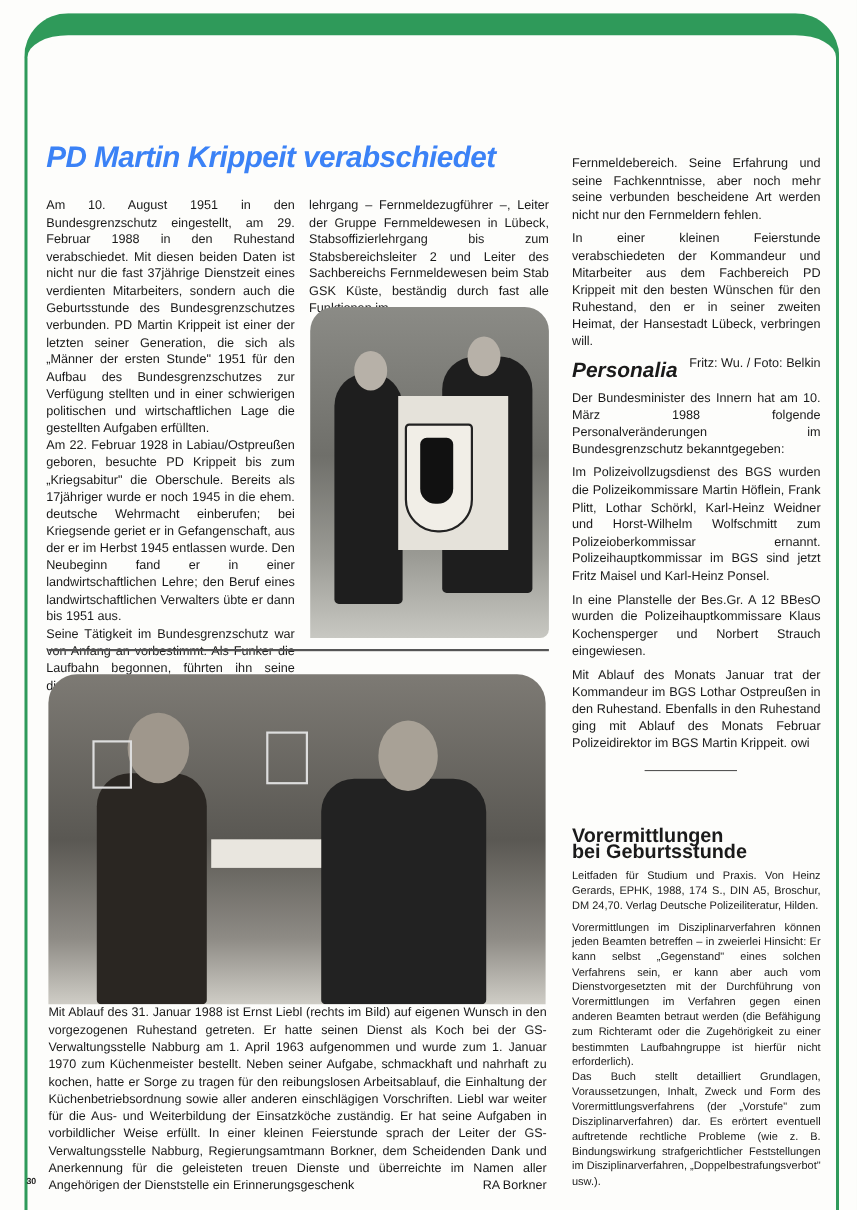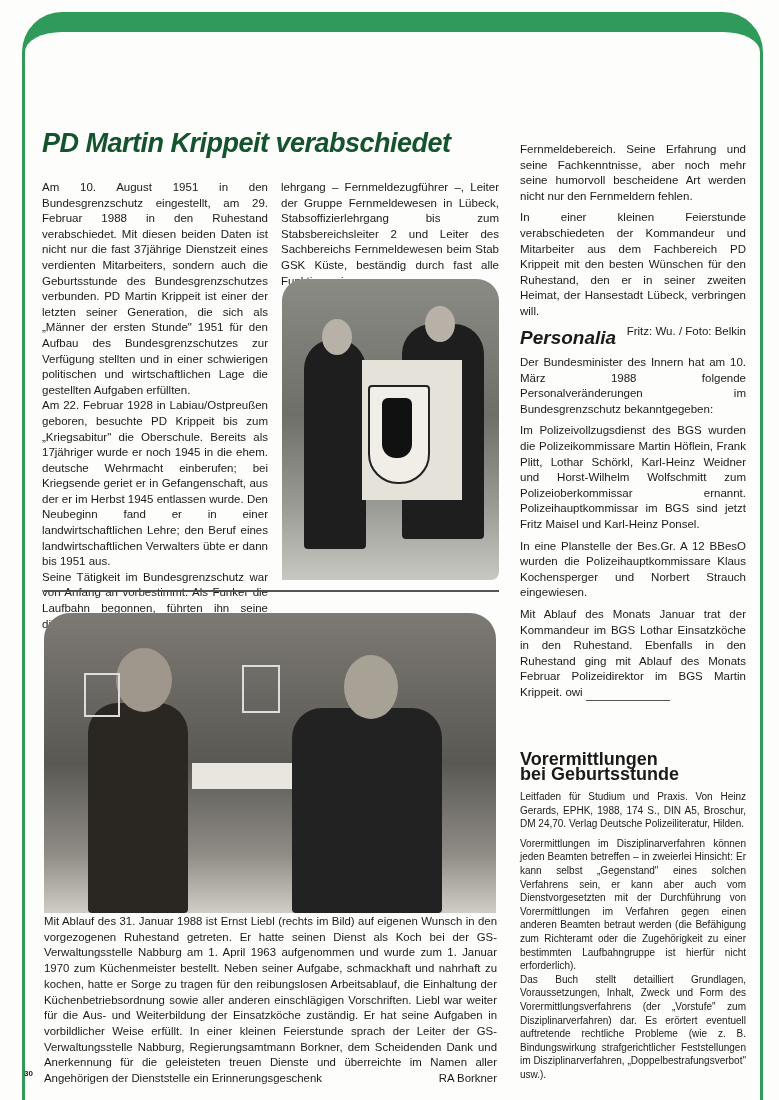--- a/index.html
+++ b/index.html
@@ -1,19 +1,19 @@
 <!DOCTYPE html>
 <html><head>
 <meta charset="utf-8">
 <style>
   html, body { margin: 0; padding: 0; background: #fdfdfb; }
   body { width: 779px; height: 1100px; position: relative; overflow: hidden; font-family: "Liberation Sans", sans-serif; color: #1a1a1a; }
   .frame { position: absolute; left: 22px; top: 12px; width: 741px; height: 1100px; border-left: 3px solid #2f9a5a; border-right: 3px solid #2f9a5a; border-top: 20px solid #2f9a5a; border-radius: 40px 40px 0 0; box-sizing: border-box; }
   .frame-inner { position: absolute; left: 3px; top: 7px; right: 3px; height: 40px; background: #fdfdfb; border-radius: 24px 24px 0 0; }
-  .title { position: absolute; left: 42px; top: 128px; font-size: 27px; font-weight: bold; font-style: italic; letter-spacing: -0.5px; color: #14532d; margin: 0; }
+  .title { position: absolute; left: 42px; top: 128px; font-size: 27px; font-weight: bold; font-style: italic; letter-spacing: -0.5px; color: #3b82f6; margin: 0; }
   .col { position: absolute; font-size: 11.5px; line-height: 15.6px; text-align: justify; hyphens: manual; }
   .col p { margin: 0 0 0 0; }
   .col p.gap { margin-top: 6px; }
   #col1 { left: 42px; top: 180px; width: 226px; }
   #col2 { left: 281px; top: 180px; width: 218px; }
   #col3 { left: 520px; top: 142px; width: 226px; }
   .credit { text-align: right; margin-top: 4px !important; }
   .photo { position: absolute; background: #3a3a3a; overflow: hidden; }
   #photo1 { left: 282px; top: 279px; width: 217px; height: 301px; border-radius: 22px 22px 8px 0; background: linear-gradient(180deg,#8b8b86 0%,#6f6f6a 45%,#9a9a94 75%,#c8c8c2 100%); }
   #photo2 { left: 44px; top: 613px; width: 452px; height: 300px; border-radius: 26px 26px 0 0; background: linear-gradient(180deg,#7d7a74 0%,#5a5853 50%,#8e8b85 80%,#cfcdc6 100%); }
@@ -55,31 +55,31 @@
   <div class="fig" style="left:22px;top:60px;width:62px;height:210px;"></div>
   <div class="head" style="left:40px;top:40px;width:30px;height:36px;"></div>
   <div class="fig" style="left:120px;top:45px;width:82px;height:215px;"></div>
   <div class="head" style="left:143px;top:27px;width:30px;height:36px;"></div>
 </div>
 <div class="eagle"></div>
 <div class="eagle-shield"></div>
 <div class="eagle-body"></div>
 
 <div class="col" id="col3">
-  <p>Fernmeldebereich. Seine Erfahrung und seine Fachkenntnisse, aber noch mehr seine humorvoll bescheidene Art werden nicht nur den Fernmeldern fehlen.</p>
+  <p>Fernmeldebereich. Seine Erfahrung und seine Fachkenntnisse, aber noch mehr seine verbunden bescheidene Art werden nicht nur den Fernmeldern fehlen.</p>
   <p class="gap">In einer kleinen Feierstunde verabschiedeten der Kommandeur und Mitarbeiter aus dem Fachbereich PD Krippeit mit den besten Wünschen für den Ruhestand, den er in seiner zweiten Heimat, der Hansestadt Lübeck, verbringen will.</p>
   <p class="credit">Fritz: Wu. / Foto: Belkin</p>
 </div>
 
 <h2 class="h2">Personalia</h2>
 <div class="col" id="col4" style="top:355px;">
   <p>Der Bundesminister des Innern hat am 10. März 1988 folgende Personalveränderungen im Bundesgrenzschutz bekanntgegeben:</p>
   <p class="gap">Im Polizeivollzugsdienst des BGS wurden die Polizeikommissare Martin Höflein, Frank Plitt, Lothar Schörkl, Karl-Heinz Weidner und Horst-Wilhelm Wolfschmitt zum Polizeioberkommissar ernannt. Polizeihauptkommissar im BGS sind jetzt Fritz Maisel und Karl-Heinz Ponsel.</p>
   <p class="gap">In eine Planstelle der Bes.Gr. A 12 BBesO wurden die Polizeihauptkommissare Klaus Kochensperger und Norbert Strauch eingewiesen.</p>
-  <p class="gap">Mit Ablauf des Monats Januar trat der Kommandeur im BGS Lothar Einsatzköche in den Ruhestand. Ebenfalls in den Ruhestand ging mit Ablauf des Monats Februar Polizeidirektor im BGS Martin Krippeit.  owi</p>
+  <p class="gap">Mit Ablauf des Monats Januar trat der Kommandeur im BGS Lothar Ostpreußen in den Ruhestand. Ebenfalls in den Ruhestand ging mit Ablauf des Monats Februar Polizeidirektor im BGS Martin Krippeit.  owi</p>
 </div>
 
 <div class="rule" style="left:44px;top:590px;width:455px;"></div>
 <div class="rule" style="left:586px;top:700px;width:84px;height:1px;"></div>
 
 <div class="photo" id="photo2" title="Two men shaking hands in wood-panelled room">
   <div class="fig" style="left:44px;top:90px;width:100px;height:210px;background:#2a2622;"></div>
   <div class="head" style="left:72px;top:35px;width:56px;height:64px;background:#9f978c;"></div>
   <div class="fig" style="left:248px;top:95px;width:150px;height:205px;background:#222;"></div>
   <div class="head" style="left:300px;top:42px;width:54px;height:64px;background:#a8a196;"></div>

